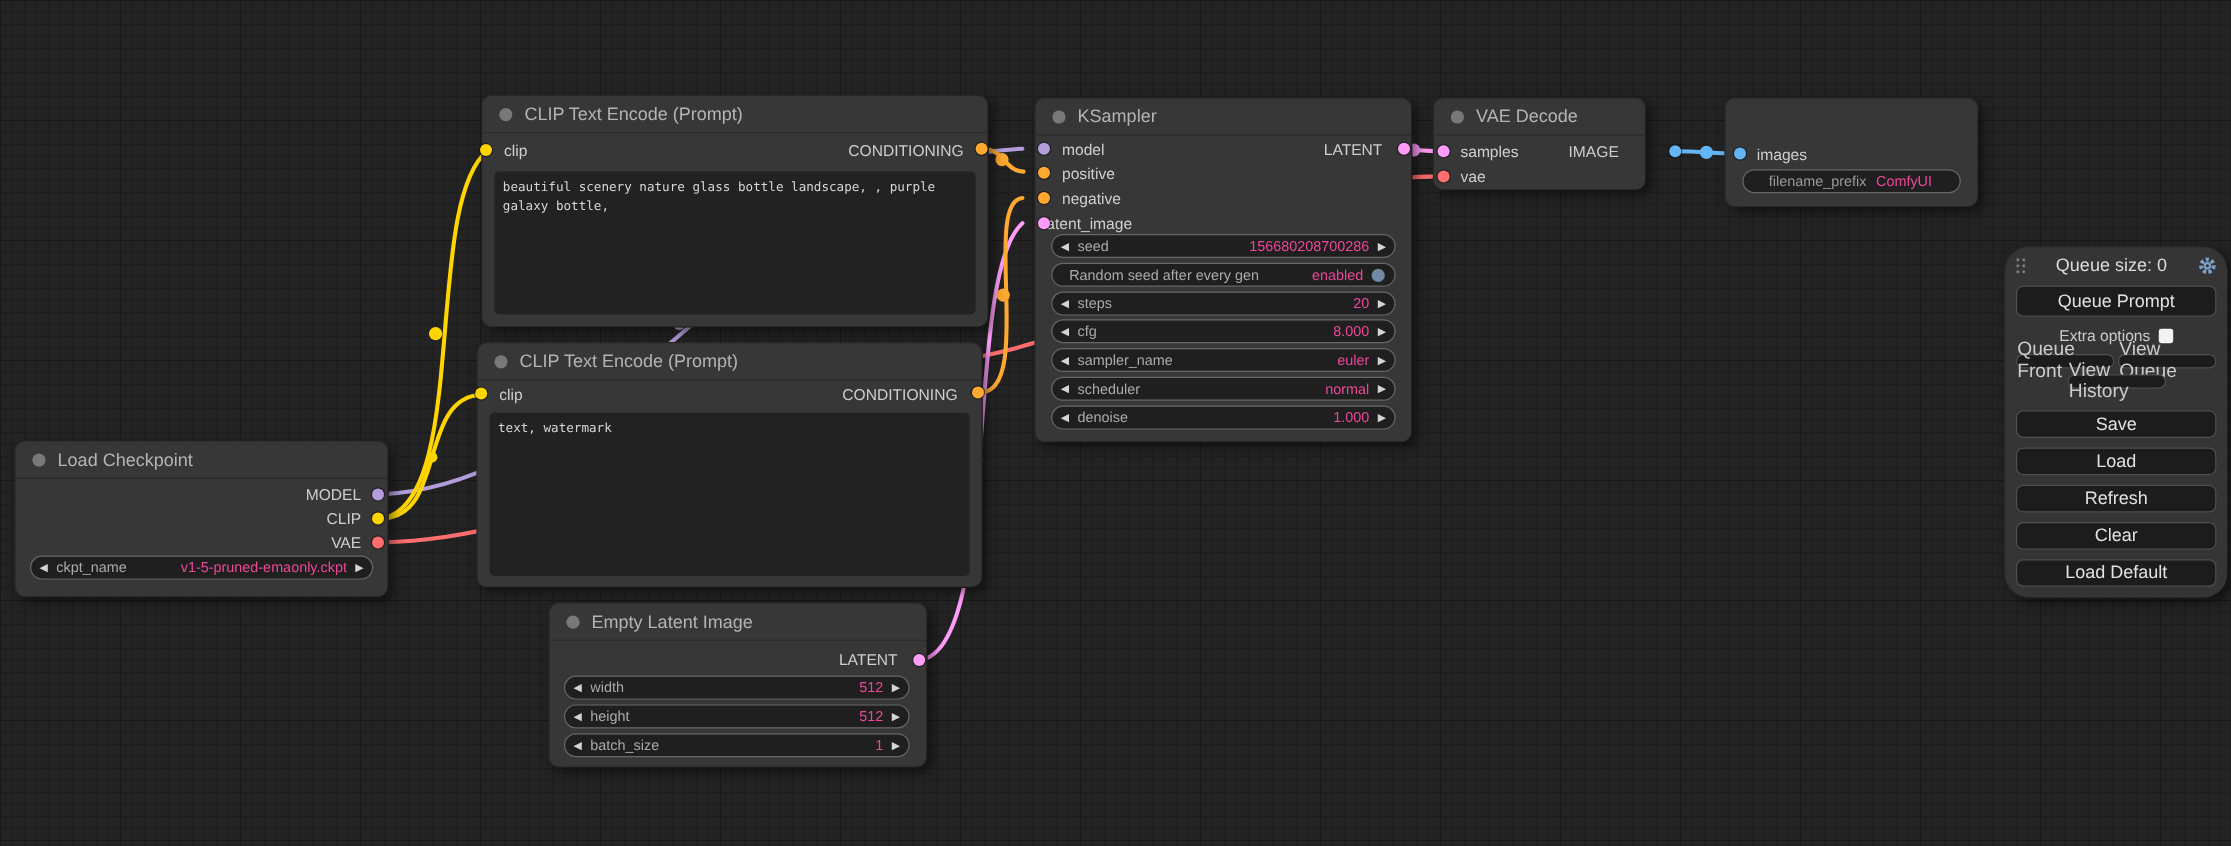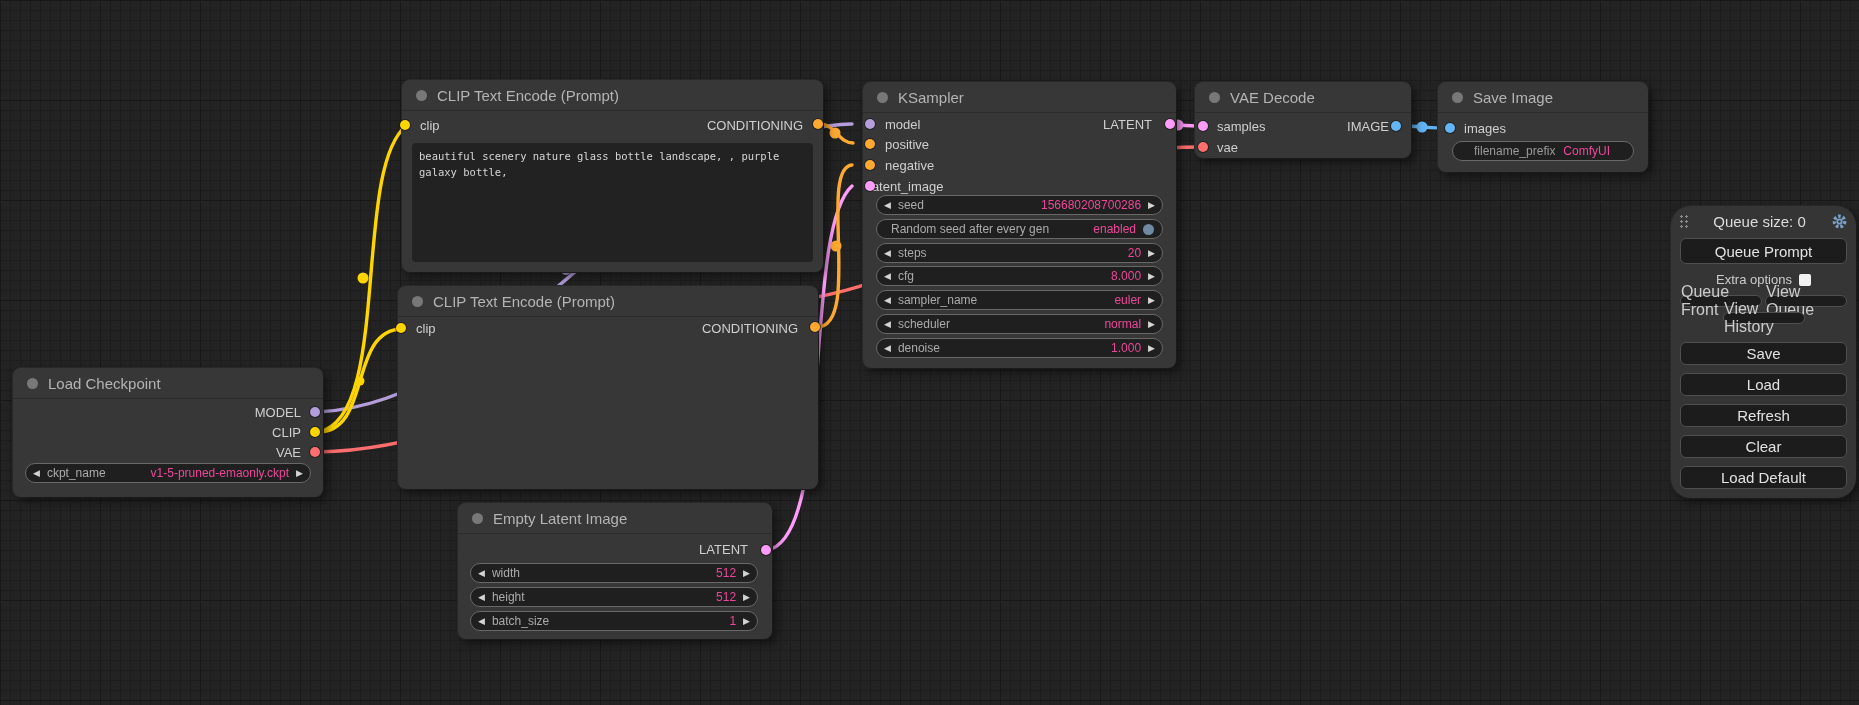--- a/index.html
+++ b/index.html
@@ -118,20 +118,21 @@
 
   <div class="node" style="left:398px;top:286px;width:420px;height:203px;">
     <div class="ntitle">
       <span class="tdot"></span>
       <span>CLIP Text Encode (Prompt)</span>
     </div>
     <div class="port" style="left: -2px; top: 37px; background-color: rgb(255, 213, 0);"></div>
     <div class="slot" style="left:18px;top:35px;">clip</div>
     <div class="slot outslot" style="right:20px;top:35px;">CONDITIONING</div>
     <div class="port" style="left: 412px; top: 36px; background-color: rgb(255, 169, 49);"></div>
+    <div class="ta" style="left:10px;top:58px;width:400px;height:136px;">text, watermark</div>
   </div>
 
   <div class="node" style="left:850px;top:82px;width:313px;height:286px;margin-left:13px;">
     <div class="ntitle">
       <span class="tdot"></span>
       <span>KSampler</span>
     </div>
     <div class="port" style="left: 2px; top: 37px; background-color: rgb(179, 157, 219);"></div>
     <div class="slot" style="left:22px;top:35px;">model</div>
     <div class="port" style="left: 2px; top: 57px; background-color: rgb(255, 169, 49);"></div>
@@ -179,38 +180,34 @@
       <span class="warr">▶</span>
     </div>
     <div class="widget" style="left:13px;top:256px;width:287px;">
       <span class="warr">◀</span>
       <span class="wlabel">denoise</span>
       <span class="wvalue">1.000</span>
       <span class="warr">▶</span>
     </div>
   </div>
 
-  <div class="node" style="left:1195px;top:82px;width:216px;height:76px;">
+  <div class="node" style="left:1195px;top:82px;width:176px;height:76px;">
     <div class="ntitle">
       <span class="tdot"></span>
       <span>VAE Decode</span>
     </div>
     <div class="port" style="left: 3px; top: 39px; background-color: rgb(255, 156, 249);"></div>
     <div class="slot" style="left:22px;top:37px;">samples</div>
     <div class="port" style="left: 3px; top: 60px; background-color: rgb(255, 110, 110);"></div>
     <div class="slot" style="left:22px;top:58px;">vae</div>
     <div class="slot outslot" style="right:22px;top:37px;">IMAGE</div>
     <div class="port" style="left: 196px; top: 39px; background-color: rgb(100, 181, 246);"></div>
   </div>
 
   <div class="node" style="left:1438px;top:82px;width:210px;height:90px;">
-    <div class="ntitle">
-      <span class="tdot"></span>
-      <span>Save Image</span>
-    </div>
     <div class="port" style="left: 7px; top: 41px; background-color: rgb(100, 181, 246);"></div>
     <div class="slot" style="left:26px;top:39px;">images</div>
     <div class="widget" style="left:14px;top:59px;width:182px;">
       <span class="wlabel" style="margin-left:14px;color:#9a9a9a;">filename_prefix</span>
       <span class="wvalue noarr" style="margin-right:16px;">ComfyUI</span>
     </div>
   </div>
 
   <div class="node" style="left:458px;top:503px;width:314px;height:136px;">
     <div class="ntitle">

